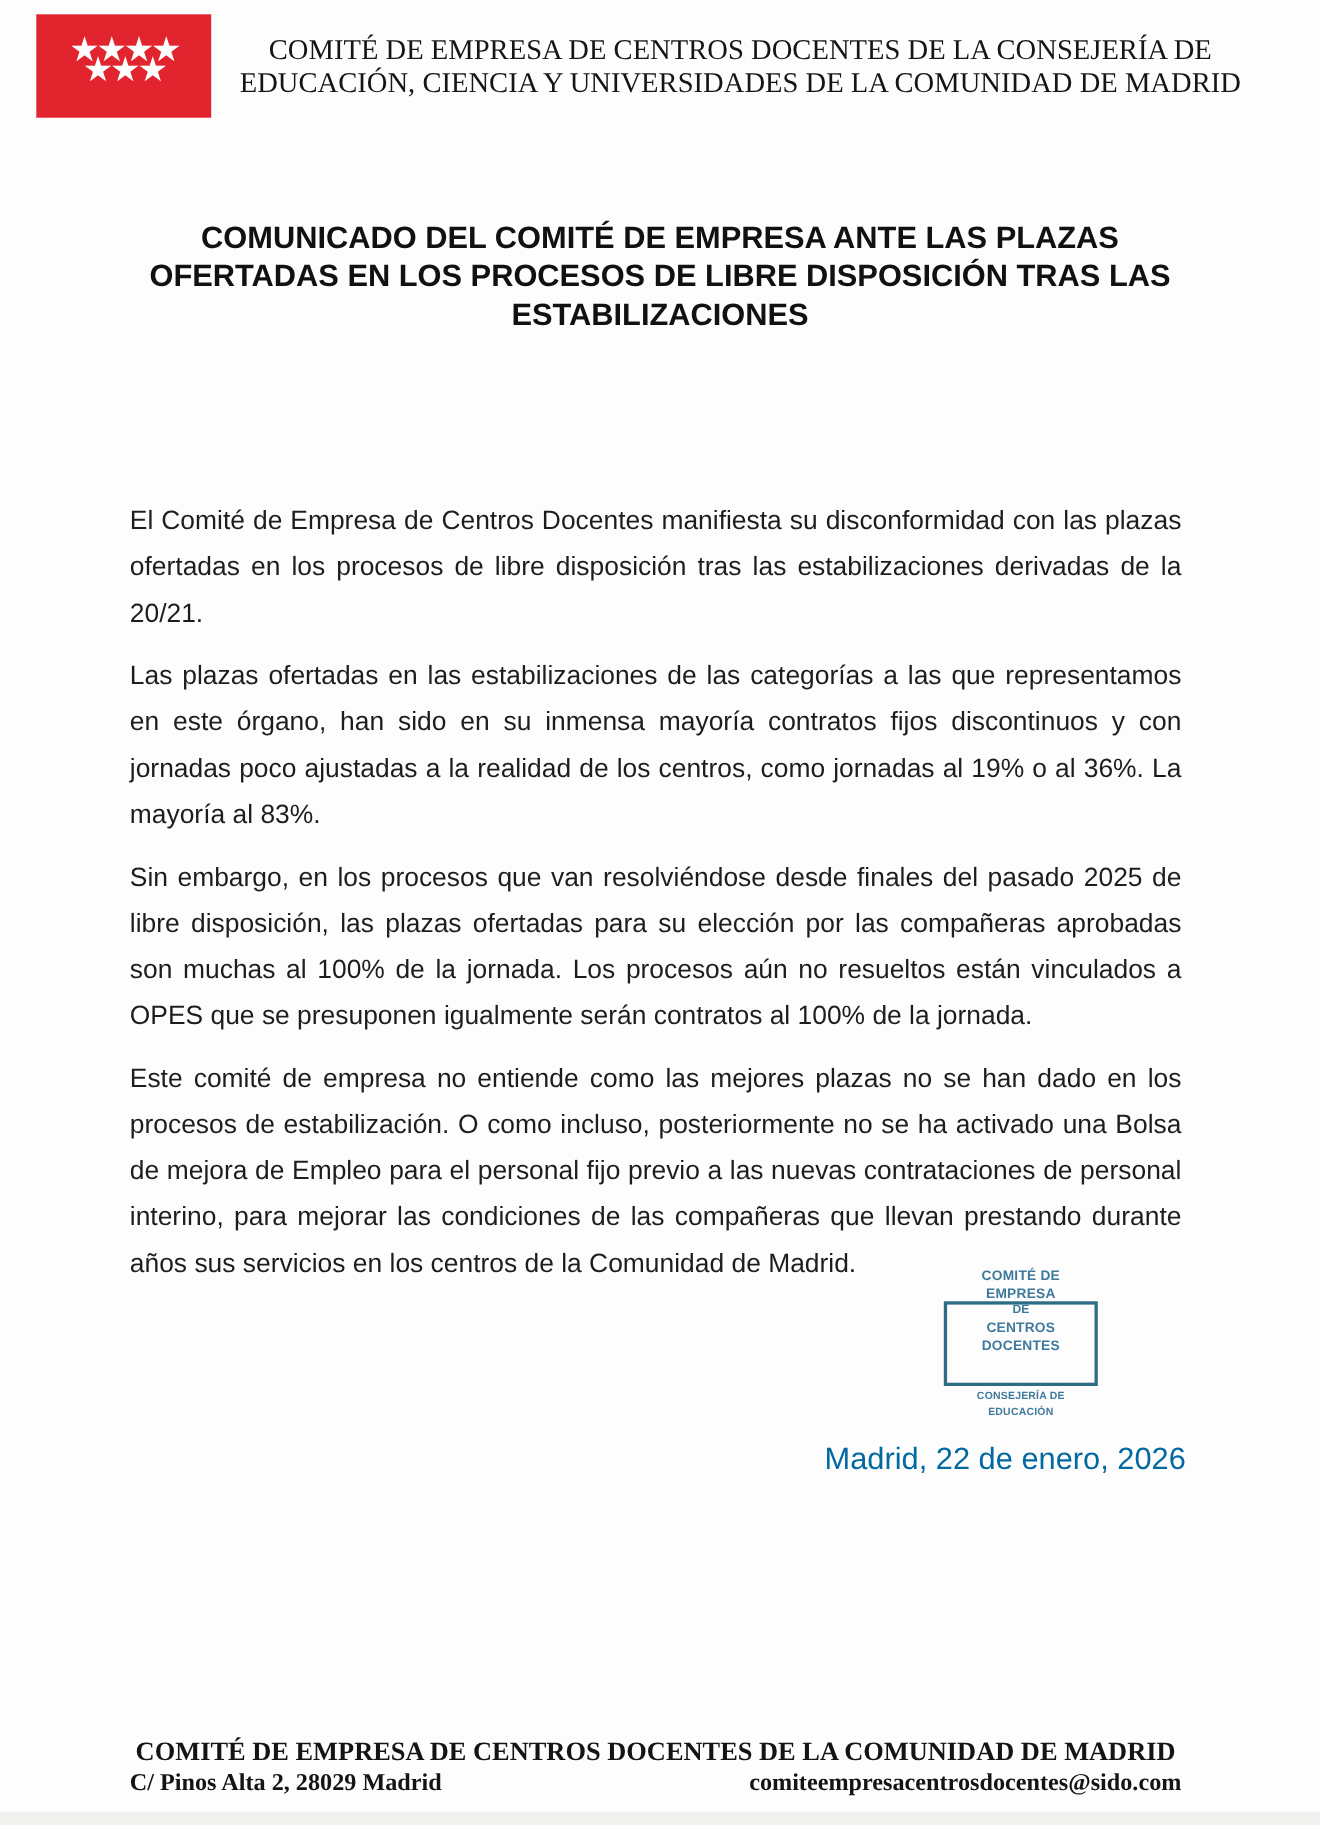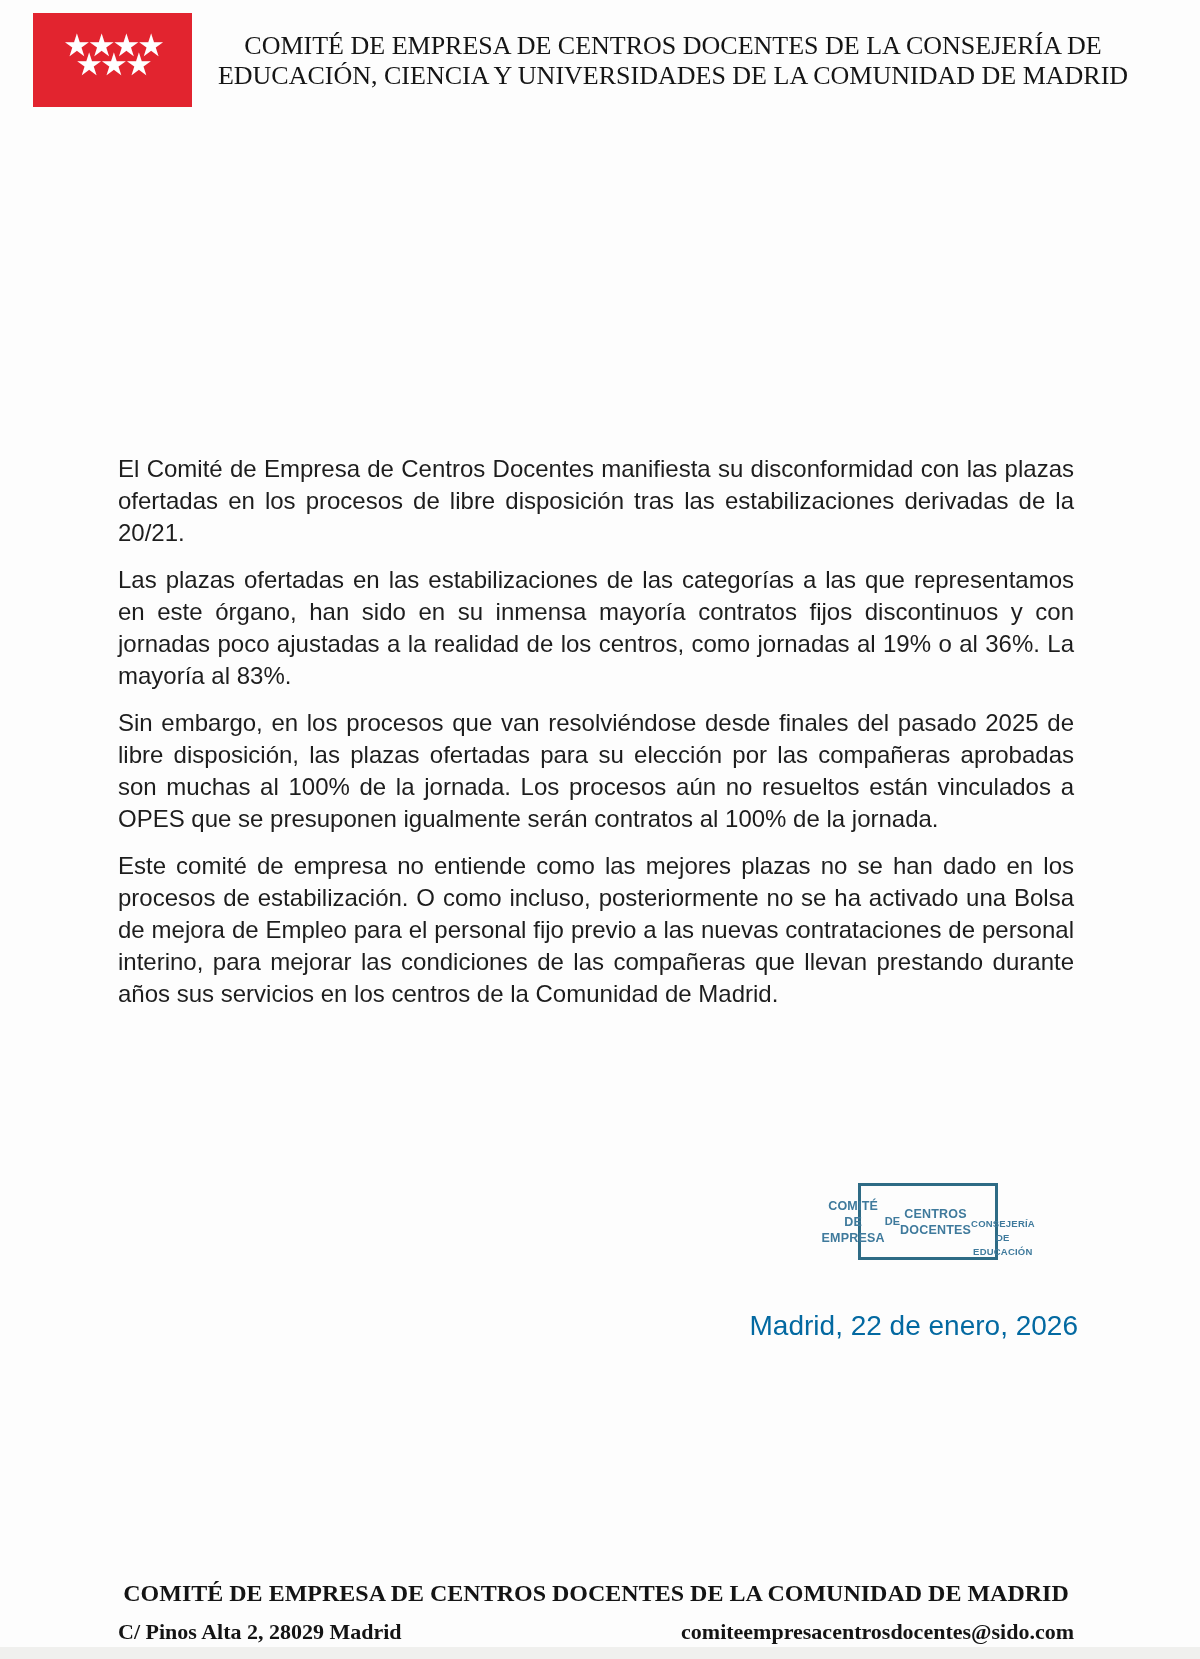--- a/index.html
+++ b/index.html
@@ -68,40 +68,40 @@
   }
 
   
   .doc-body {
     position: absolute;
     left: 118px;
     top: 453px;
     width: 956px;
     font-family: "Liberation Sans", sans-serif;
     font-size: 24px;
-    line-height: 32px;
+    line-height: 42px;
     text-align: justify;
     color: #1d1d1d;
   }
   .doc-body p {
     margin: 0 0 15px 0;
   }
 
   
   .stamp {
     position: absolute;
     left: 858px;
     top: 1183px;
     width: 140px;
     height: 77px;
     box-sizing: border-box;
     border: 3px solid #2e6b85;
     background: #fdfdfd;
     display: flex;
-    flex-direction: row;
+    flex-direction: column;
     justify-content: center;
     align-items: center;
     text-align: center;
     color: #3f7a9c;
     font-family: "Liberation Sans", sans-serif;
     font-weight: bold;
   }
   .stamp .s1 { font-size: 12.5px; line-height: 16px; letter-spacing: 0.2px; }
   .stamp .s2 { font-size: 11px;   line-height: 15px; }
   .stamp .s3 { font-size: 12.5px; line-height: 16px; letter-spacing: 0.2px; }
@@ -130,21 +130,21 @@
   .footer-org {
     text-align: center;
     font-size: 24px;
     line-height: 28px;
     white-space: nowrap;
   }
   .footer-row {
     display: flex;
     justify-content: space-between;
     align-items: baseline;
-    margin-top: 12px;
+    margin-top: 0;
     font-size: 22px;
     line-height: 26px;
   }
 
   .scan-edge-bottom {
     position: absolute;
     left: 0;
     bottom: 0;
     width: 100%;
     height: 12px;
@@ -160,20 +160,21 @@
     <div class="flag">
       <div class="stars-row stars-top">★★★★</div>
       <div class="stars-row stars-bottom">★★★</div>
     </div>
     <div class="header-org">
       <div>COMITÉ DE EMPRESA DE CENTROS DOCENTES DE LA CONSEJERÍA DE</div>
       <div>EDUCACIÓN, CIENCIA Y UNIVERSIDADES DE LA COMUNIDAD DE MADRID</div>
     </div>
   </div>
 
+  <div class="doc-title">COMUNICADO DEL COMITÉ DE EMPRESA ANTE LAS PLAZAS OFERTADAS EN LOS PROCESOS DE LIBRE DISPOSICIÓN TRAS LAS ESTABILIZACIONES</div>
 
   <div class="doc-body">
     <p>El Comité de Empresa de Centros Docentes manifiesta su disconformidad con las plazas ofertadas en los procesos de libre disposición tras las estabilizaciones derivadas de la 20/21.</p>
     <p>Las plazas ofertadas en las estabilizaciones de las categorías a las que representamos en este órgano, han sido en su inmensa mayoría contratos fijos discontinuos y con jornadas poco ajustadas a la realidad de los centros, como jornadas al 19% o al 36%. La mayoría al 83%.</p>
     <p>Sin embargo, en los procesos que van resolviéndose desde finales del pasado 2025 de libre disposición, las plazas ofertadas para su elección por las compañeras aprobadas son muchas al 100% de la jornada. Los procesos aún no resueltos están vinculados a OPES que se presuponen igualmente serán contratos al 100% de la jornada.</p>
     <p>Este comité de empresa no entiende como las mejores plazas no se han dado en los procesos de estabilización. O como incluso, posteriormente no se ha activado una Bolsa de mejora de Empleo para el personal fijo previo a las nuevas contrataciones de personal interino, para mejorar las condiciones de las compañeras que llevan prestando durante años sus servicios en los centros de la Comunidad de Madrid.</p>
   </div>
 
   <div class="stamp">
     <div class="s1">COMITÉ DE EMPRESA</div>

